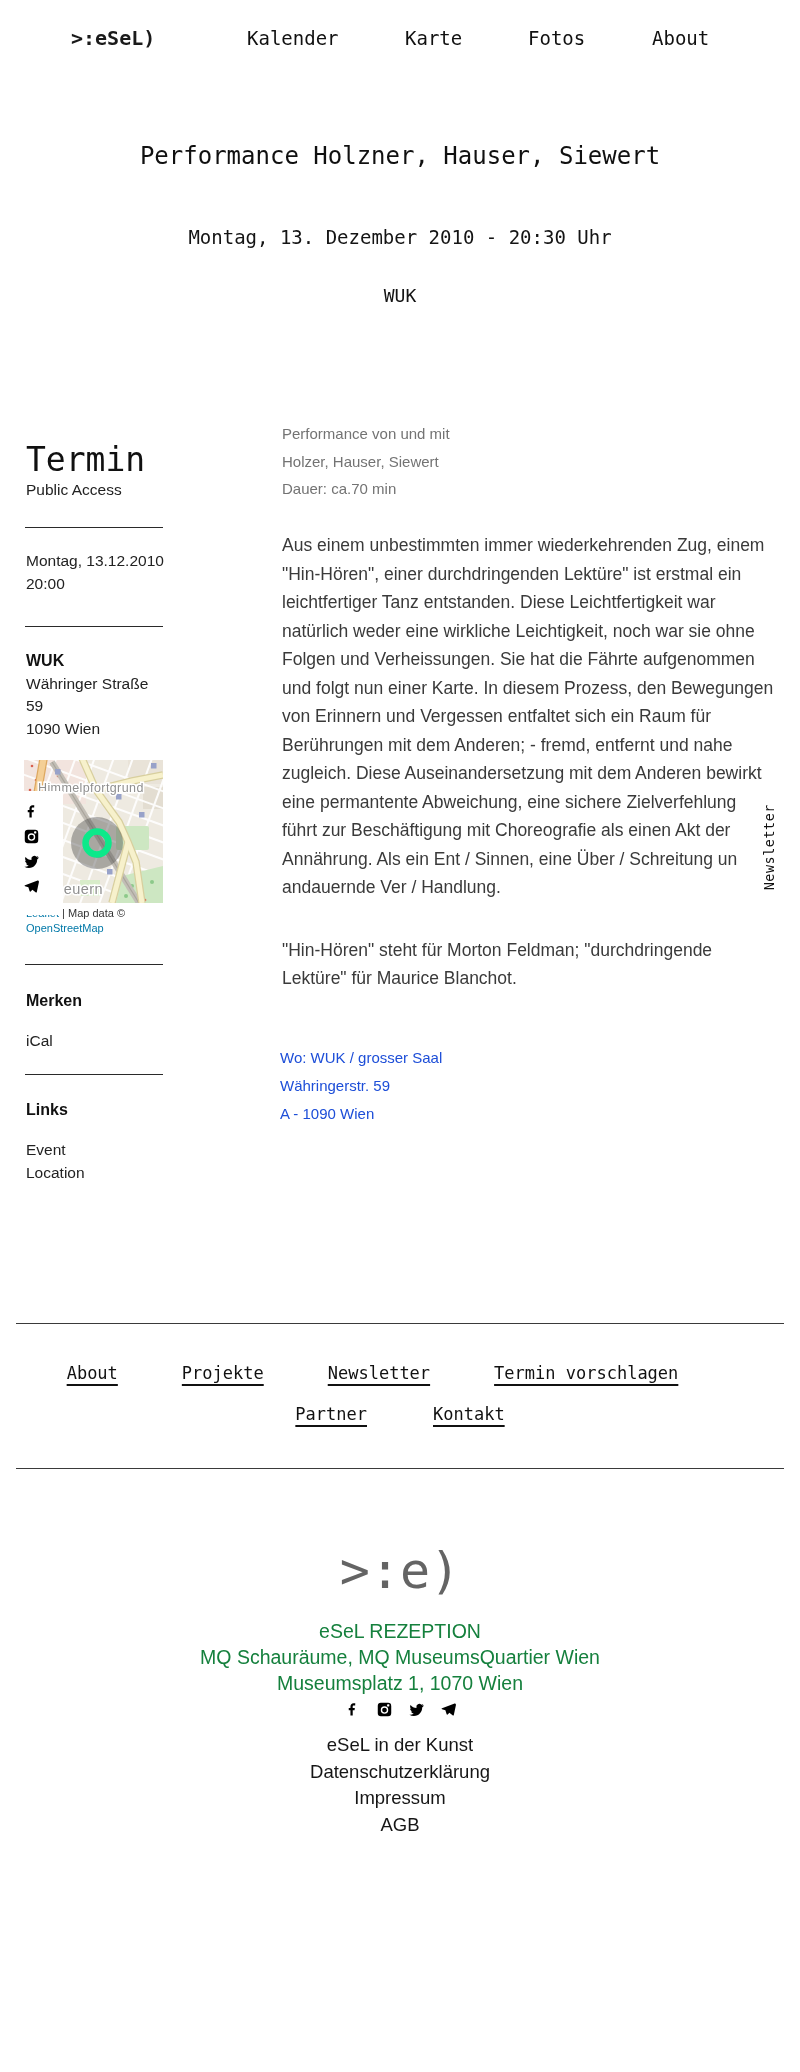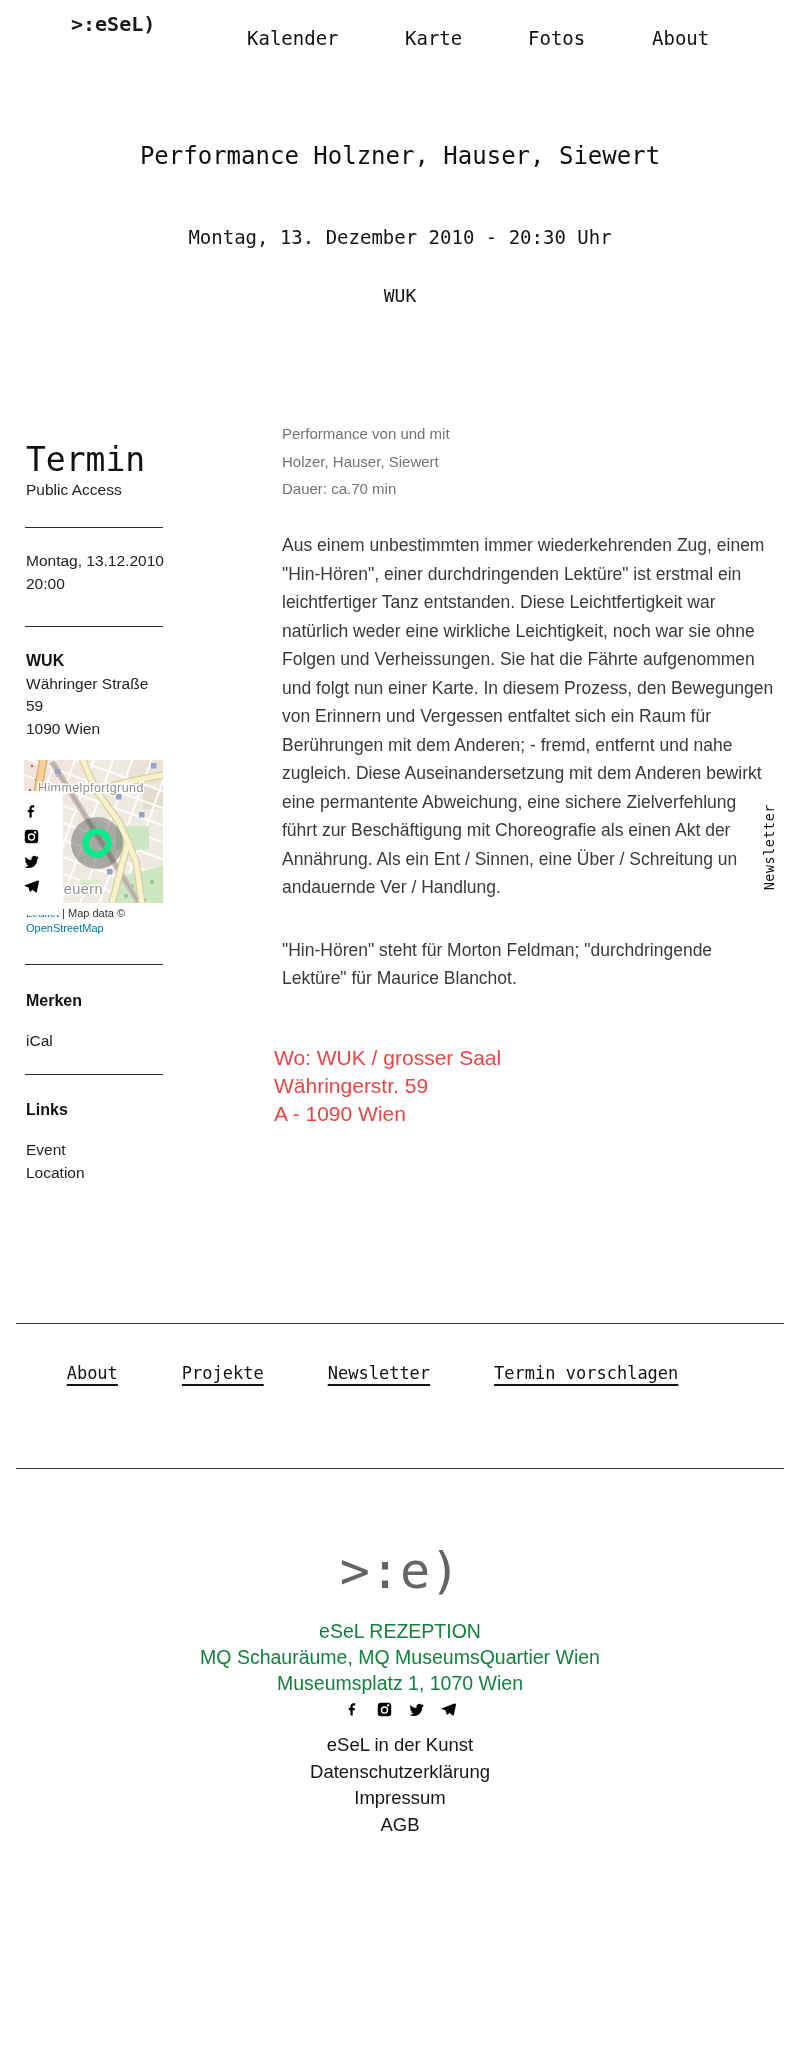--- a/index.html
+++ b/index.html
@@ -4,21 +4,21 @@
 <style>
   * { margin:0; padding:0; box-sizing:border-box; }
   body { background:#fff; }
   .page { position:relative; width:800px; height:2072px; margin:0 auto; background:#fff;
           overflow:hidden; font-family:"Liberation Sans", sans-serif; color:#1a1a1a; }
   .abs { position:absolute; }
   .mono { font-family:"DejaVu Sans Mono", monospace; }
   a, .link { color:inherit; text-decoration:none; cursor:pointer; }
 
   
-  .nav-logo { left:71px; top:12px; font-size:20px; font-weight:bold; }
+  .nav-logo { left:71px; top:26px; font-size:20px; font-weight:bold; }
   .nav-link { top:27px; font-size:19px; color:#111;margin-left:31px; }
 
   
   .event-title { left:0; top:142px; width:100%; text-align:center; font-size:24px; color:#101010; }
   .event-date  { left:0; top:226px; width:100%; text-align:center; font-size:19px; color:#141414; }
   .event-venue { left:0; top:285px; width:100%; text-align:center; font-size:18px; color:#141414; }
 
   
   .sb-head { left:26px; top:440px; font-size:33px; color:#101010; }
   .sb-text { font-size:15.5px; color:#222; line-height:23px; }
@@ -40,21 +40,21 @@
   .newsletter-tab { left:737px; top:788px; width:63px; height:118px; background:#fff; z-index:6;
                     display:flex; align-items:center; justify-content:center; cursor:pointer; }
   .newsletter-tab span { writing-mode:vertical-rl; transform:rotate(180deg);
                          font-family:"DejaVu Sans Mono", monospace; font-size:13.5px;
                          letter-spacing:.5px; color:#111; }
 
   
   .main-credits { left:282px; top:420px; width:492px; font-size:15px; line-height:27.5px; color:#737373; }
   .main-desc    { left:282px; top:531px; width:492px; font-size:17.5px; line-height:28.5px; color:#3a3a3a; }
   .main-note    { left:282px; top:936px; width:492px; font-size:17.5px; line-height:28px;  color:#3a3a3a; }
-  .main-loc     { left:274px; top:1044px; width:492px; font-size:21px; line-height:28px; color:#ef4444; }
+  .main-loc     { left:280px; top:1044px; width:492px; font-size:15px; line-height:28px; color:#1d4ed8; }
 
   
   .wide-rule { left:16px; width:768px; border-top:1px solid #3a3a3a; height:0; }
   .fnav-row { display:flex; justify-content:center; align-items:center; }
   .fnav-row1 { left:0; top:1363px; width:745px; gap:64px; }
   .fnav-row2 { left:0; top:1404px; width:800px; gap:66px; }
   .fnav-link { font-size:17px; color:#111; text-decoration:underline;
                text-underline-offset:5px; text-decoration-thickness:1.5px; cursor:pointer; }
 
   
@@ -222,20 +222,24 @@
     <span>Newsletter</span>
   </div>
 
   <div class="abs wide-rule" style="top:1323px"></div>
   <div class="abs fnav-row fnav-row1">
     <span class="mono fnav-link">About</span>
     <span class="mono fnav-link">Projekte</span>
     <span class="mono fnav-link">Newsletter</span>
     <span class="mono fnav-link">Termin vorschlagen</span>
   </div>
+  <div class="abs fnav-row fnav-row2">
+    <span class="mono fnav-link">Partner</span>
+    <span class="mono fnav-link">Kontakt</span>
+  </div>
   <div class="abs wide-rule" style="top:1468px"></div>
 
   <div class="abs mono f-logo">&gt;:e)</div>
   <div class="abs f-org">
     <div>eSeL REZEPTION</div>
     <div>MQ Schauräume, MQ MuseumsQuartier Wien</div>
     <div>Museumsplatz 1, 1070 Wien</div>
   </div>
   <div class="abs f-social">
     <svg class="ic" viewBox="0 0 24 24">

